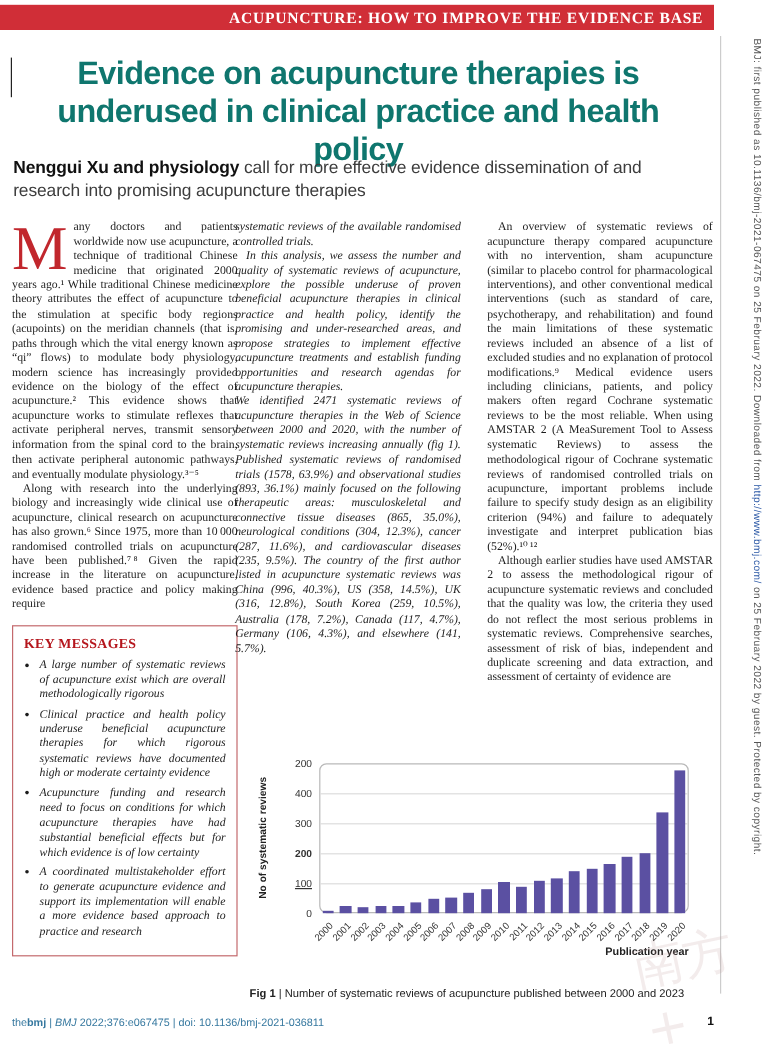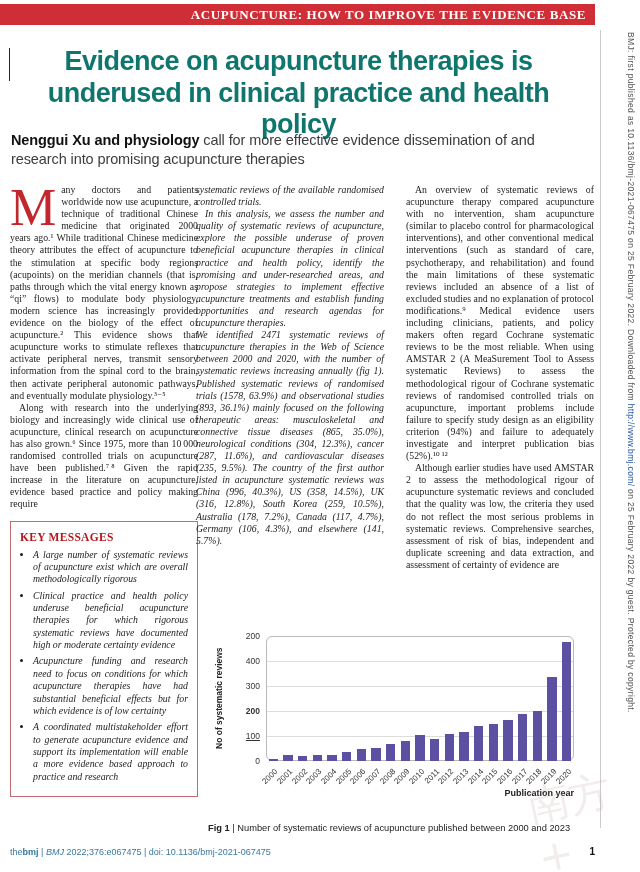--- a/index.html
+++ b/index.html
@@ -184,19 +184,19 @@
         <div class="x-tick-label" style="left: 314px; top: 143px; width: 30px;">2019</div>
         <div class="bar" style="left: 354.12px; top: 17.5px; width: 9.09333px; height: 119.5px; background: rgb(91, 80, 162);"></div>
         <div class="x-tick-label" style="left: 328.667px; top: 143px; width: 30px;">2020</div>
       </div>
     <div class="fig-caption">
       <b>Fig 1</b><span> | </span><span>Number of systematic reviews of acupuncture published between 2000 and 2023</span>
     </div>
   </div>
 
   <div class="footer">
-    <span>the</span><span class="bmj-bold">bmj</span><span> | </span><span class="cit-j">BMJ</span><span> 2022;376:e067475 | doi: 10.1136/bmj-2021-067475</span>
+    <span>the</span><span class="bmj-bold">bmj</span><span> | </span><span class="cit-j">BMJ</span><span> 2022;376:e067475 | doi: 10.1136/bmj-2021-036811</span>
   </div>
   <div class="page-number">1</div>
 
   <div class="watermark">南方+</div>
 
 </div>
 
 </body></html>

